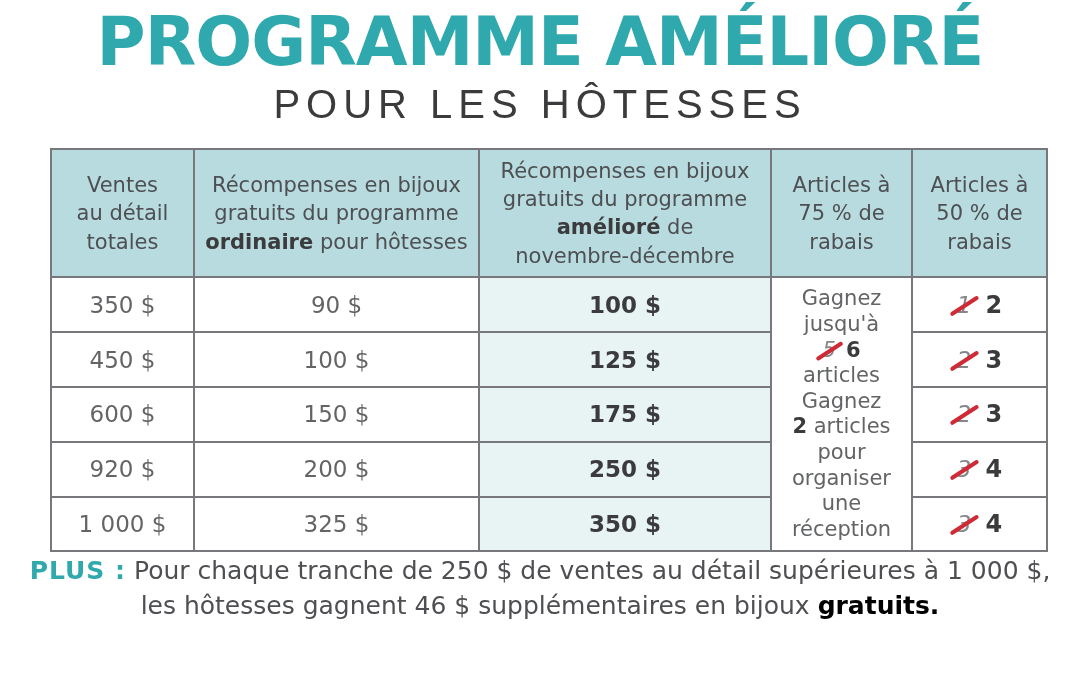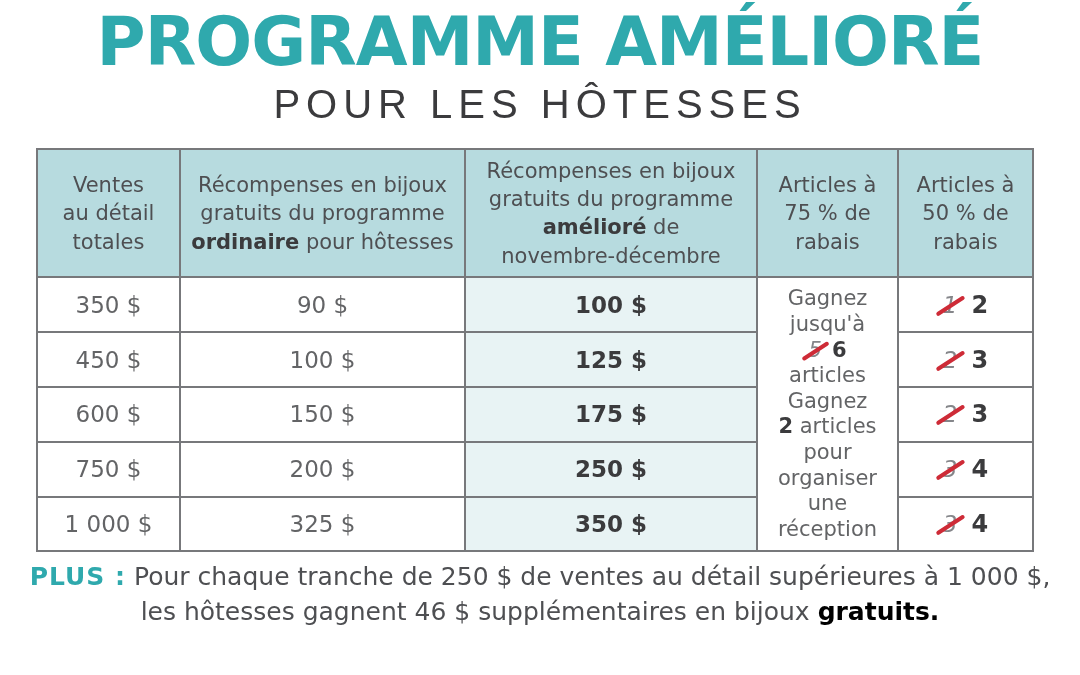--- a/index.html
+++ b/index.html
@@ -30,21 +30,21 @@
     font-family: "Liberation Sans", sans-serif;
     font-weight: normal;
     font-size: 40px;
     letter-spacing: 6px;
     line-height: 1.0;
   }
 
   table.rewards {
     border-collapse: collapse;
     table-layout: fixed;
-    margin-left: 36px;
+    margin-left: 50px;
     width: 996px;
   }
   th, td {
     border: 2.5px solid #77787B;
     text-align: center;
     vertical-align: middle;
     white-space: pre-line;
     padding: 0 5px;
   }
   thead th {
@@ -85,21 +85,21 @@
     top: 46%;
     width: calc(100% + 18px);
     height: 4px;
     background: #CE2B37;
     border-radius: 2px;
     transform: rotate(-33deg);
   }
   td.merged-cell .struck { margin-right: 10px; }
 
   .footnote {
-    margin-top: 8px;
+    margin-top: 2px;
     text-align: center;
     font-size: 25px;
     line-height: 1.38;
     color: #4E4F52;
   }
   .footnote .plus-label {
     color: #2FA9AD;
     font-weight: bold;
     letter-spacing: 1px;
   }
@@ -164,21 +164,21 @@
         <td class="improved-cell">125 $</td>
         <td class="discount50-cell"><span class="struck">2</span><b>3</b></td>
       </tr>
       <tr>
         <td>600 $</td>
         <td>150 $</td>
         <td class="improved-cell">175 $</td>
         <td class="discount50-cell"><span class="struck">2</span><b>3</b></td>
       </tr>
       <tr>
-        <td>750 $</td>
+        <td>920 $</td>
         <td>200 $</td>
         <td class="improved-cell">250 $</td>
         <td class="discount50-cell"><span class="struck">3</span><b>4</b></td>
       </tr>
       <tr>
         <td>1 000 $</td>
         <td>325 $</td>
         <td class="improved-cell">350 $</td>
         <td class="discount50-cell"><span class="struck">3</span><b>4</b></td>
       </tr>

